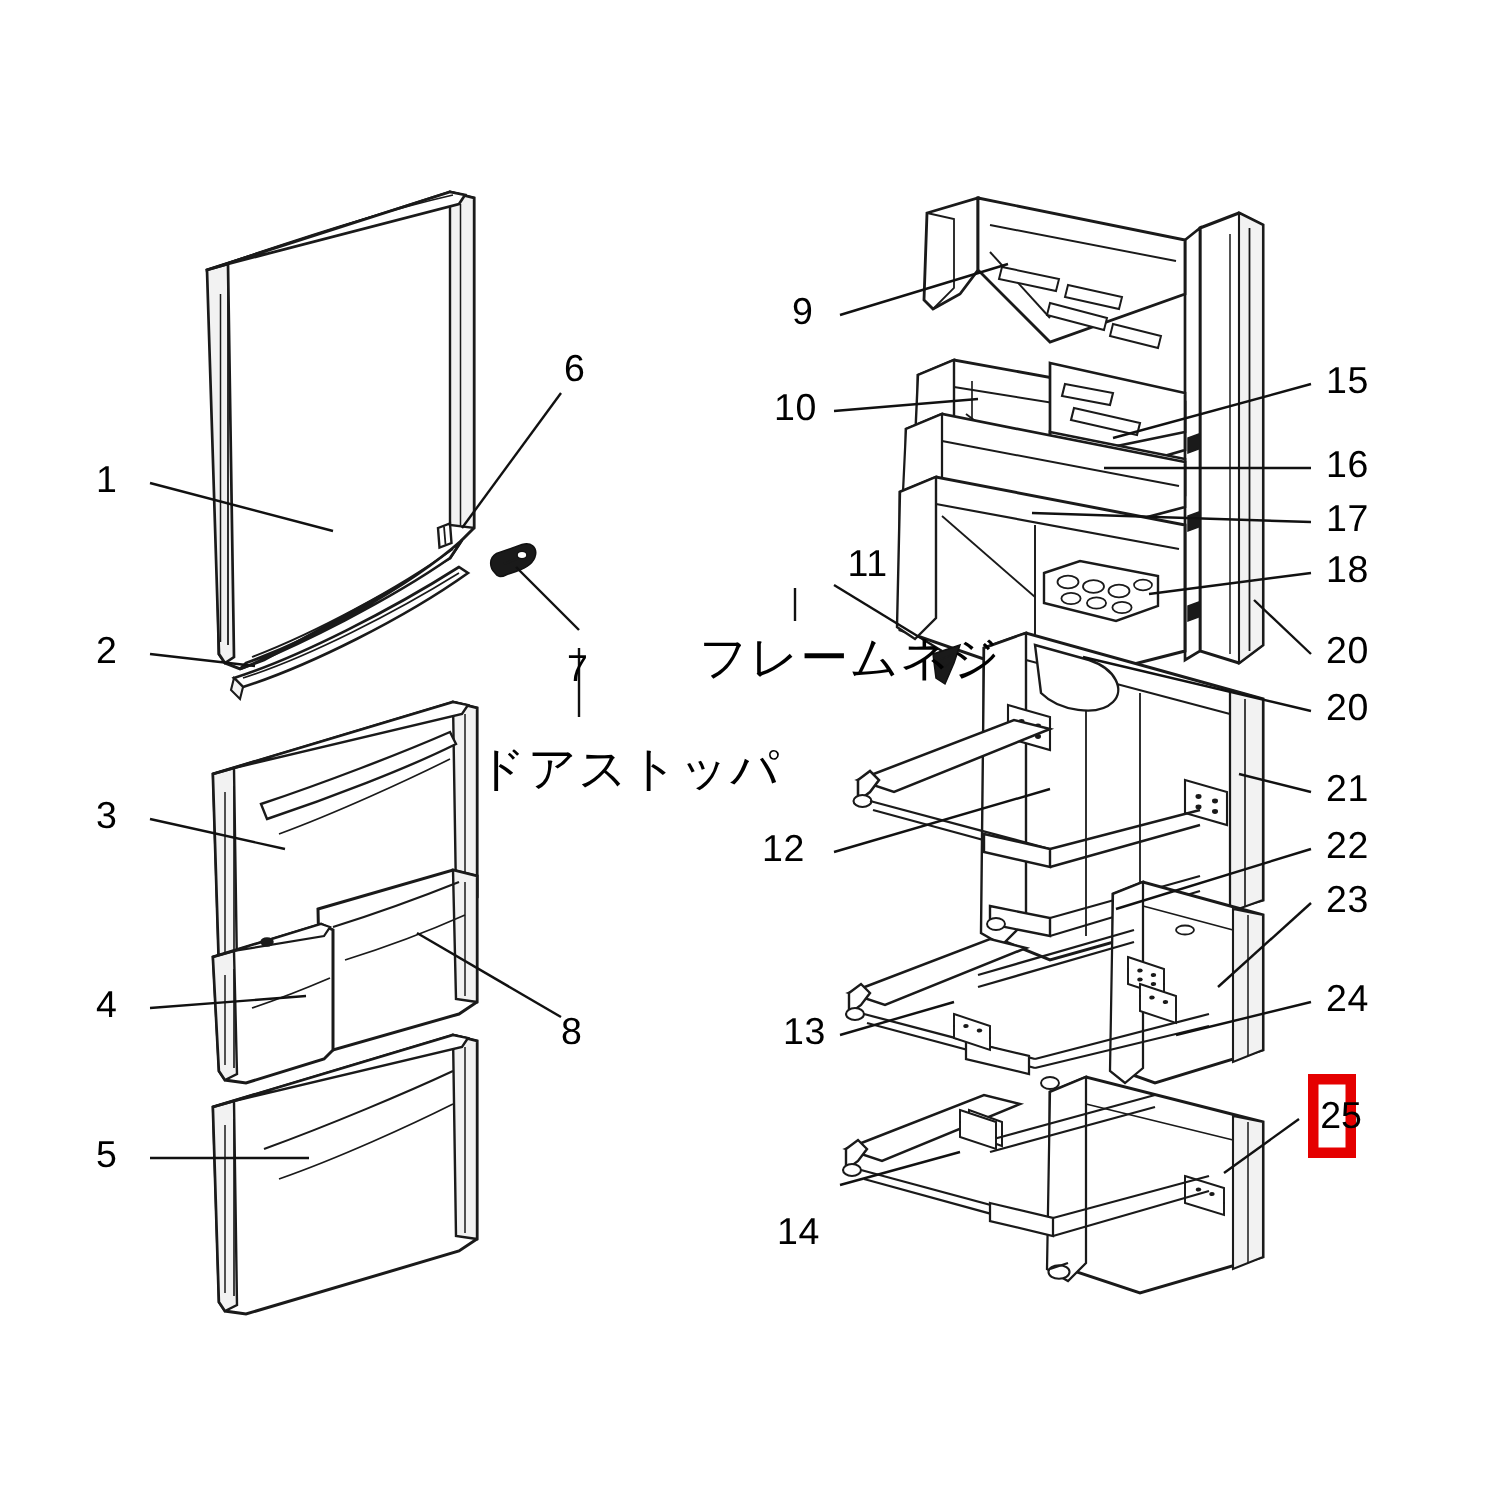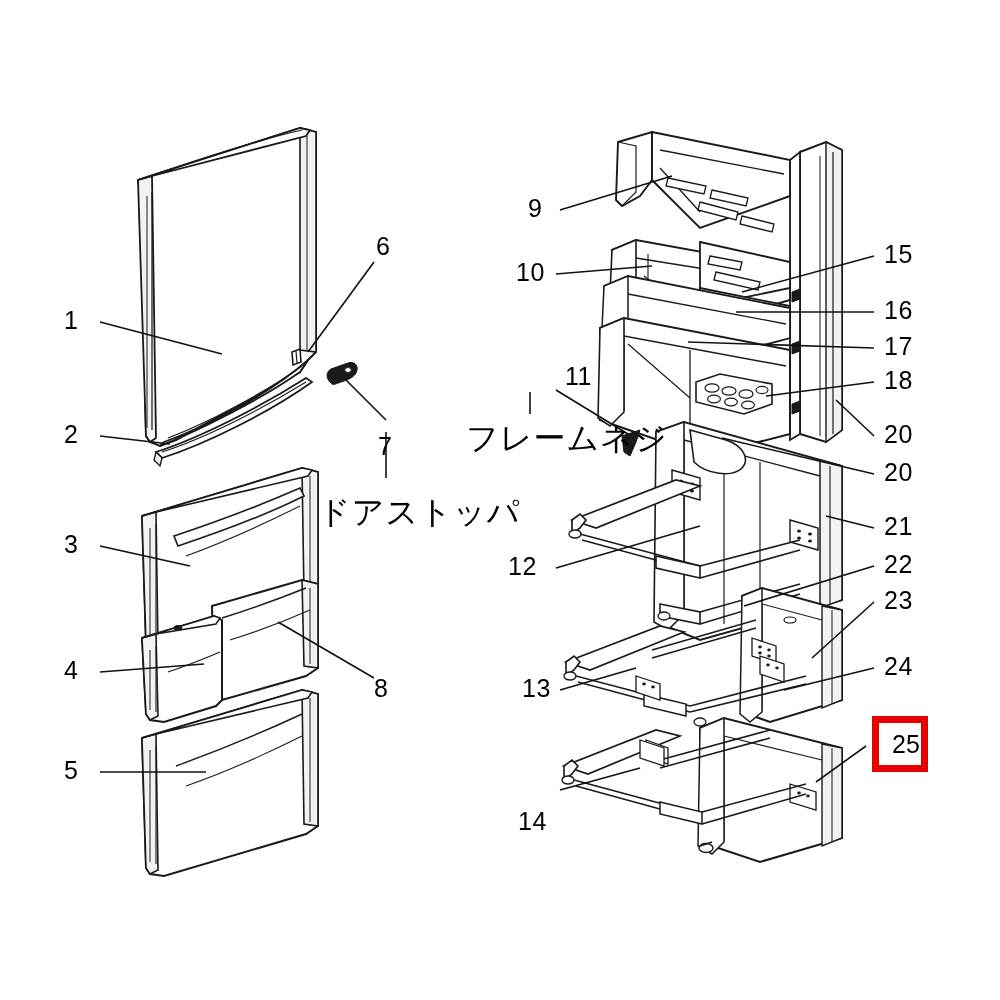--- a/index.html
+++ b/index.html
@@ -410,18 +410,18 @@
   <div class="callout" style="left:884px; top:298px;">16</div>
   <div class="callout" style="left:884px; top:334px;">17</div>
   <div class="callout" style="left:884px; top:368px;">18</div>
   <div class="callout" style="left:884px; top:422px;">20</div>
   <div class="callout" style="left:884px; top:460px;">20</div>
   <div class="callout" style="left:884px; top:514px;">21</div>
   <div class="callout" style="left:884px; top:552px;">22</div>
   <div class="callout" style="left:884px; top:588px;">23</div>
   <div class="callout" style="left:884px; top:654px;">24</div>
 
-  <div class="callout-highlight" style="left:872px; top:716px; width:56px; height:56px;padding-left:12px;">25</div>
+  <div class="callout-highlight" style="left:872px; top:716px; width:32px; height:56px;padding-left:12px;">25</div>
 
   <div class="callout jp" style="left:318px; top:486px;margin-top:10px;">ドアストッパ</div>
   <div class="callout jp" style="left:466px; top:422px;">フレームネジ</div>
 
 </div>
 
 </body></html>

